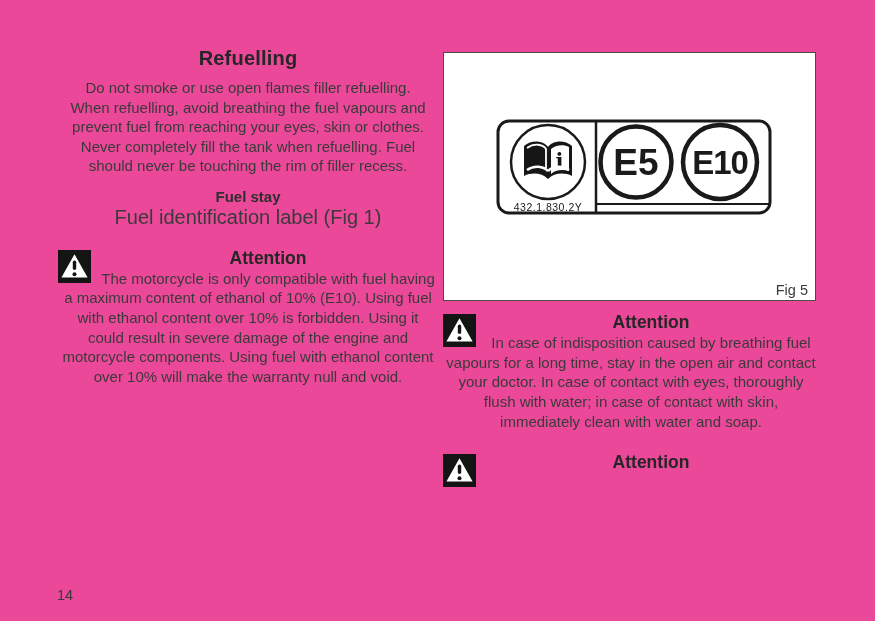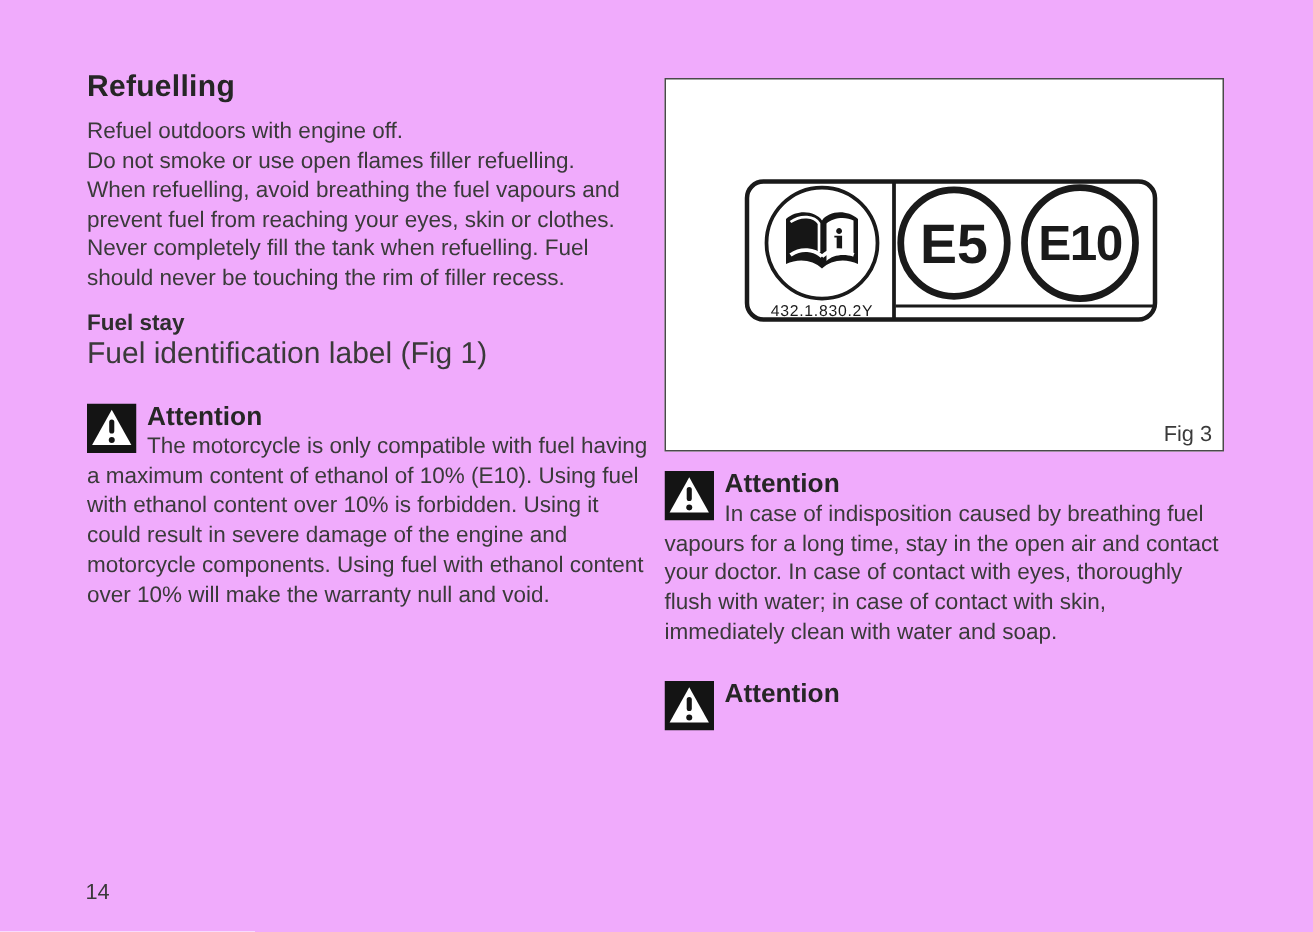--- a/index.html
+++ b/index.html
@@ -1,23 +1,24 @@
 <!DOCTYPE html>
 <html><head>
 <meta charset="utf-8">
 <style>
   html, body { margin: 0; padding: 0; background: #ffffff; }
   .page {
     position: relative;
     width: 875px;
     height: 621px;
-    background: #f0abfc;
+    background: #ec4899;
     font-family: "Liberation Sans", sans-serif;
     color: #3a3a3a;
     overflow: hidden;
+    text-align: center;
   }
 
   
   .left-col {
     position: absolute;
     left: 58px;
     top: 47px;
     width: 380px;
   }
   .doc-title {
@@ -107,21 +108,20 @@
 </head>
 <body>
 
 <div class="page">
 
   <div class="left-col">
 
     <h1 class="doc-title">Refuelling</h1>
 
     <div class="intro">
-      <div class="intro-line">Refuel outdoors with engine off.</div>
       <div class="intro-line">Do not smoke or use open flames filler refuelling.</div>
       <div class="intro-line">When refuelling, avoid breathing the fuel vapours and prevent fuel from reaching your eyes, skin or clothes.</div>
       <div class="intro-line">Never completely fill the tank when refuelling. Fuel should never be touching the rim of filler recess.</div>
     </div>
 
     <div class="fuel-label-heading">Fuel stay</div>
     <div class="fuel-label-text">Fuel identification label (Fig 1)</div>
 
     <div class="attention">
       <span class="warn-icon">
@@ -160,21 +160,21 @@
         <g>
           <circle cx="140" cy="43" r="35.5" fill="#ffffff" stroke="#1a1a1a" stroke-width="4.5"></circle>
           <text x="140" y="56" text-anchor="middle" font-size="37" font-weight="bold" fill="#1a1a1a">E5</text>
         </g>
 
         <g>
           <circle cx="224" cy="43" r="37" fill="#ffffff" stroke="#1a1a1a" stroke-width="4.5"></circle>
           <text x="224" y="54.5" text-anchor="middle" font-size="33" font-weight="bold" letter-spacing="-1" fill="#1a1a1a">E10</text>
         </g>
       </svg>
-      <div class="fig-caption">Fig 3</div>
+      <div class="fig-caption">Fig 5</div>
     </div>
 
     <div class="attention first">
       <span class="warn-icon">
         <svg width="33" height="33" viewBox="0 0 33 33" xmlns="http://www.w3.org/2000/svg">
           <rect width="33" height="33" fill="#141414"></rect>
           <path d="M16.5 4.2 L29.6 27.6 H3.4 Z" fill="#ffffff"></path>
           <rect x="14.8" y="10.6" width="3.4" height="9.4" rx="1.7" fill="#141414"></rect>
           <circle cx="16.5" cy="24.3" r="2" fill="#141414"></circle>
         </svg>

